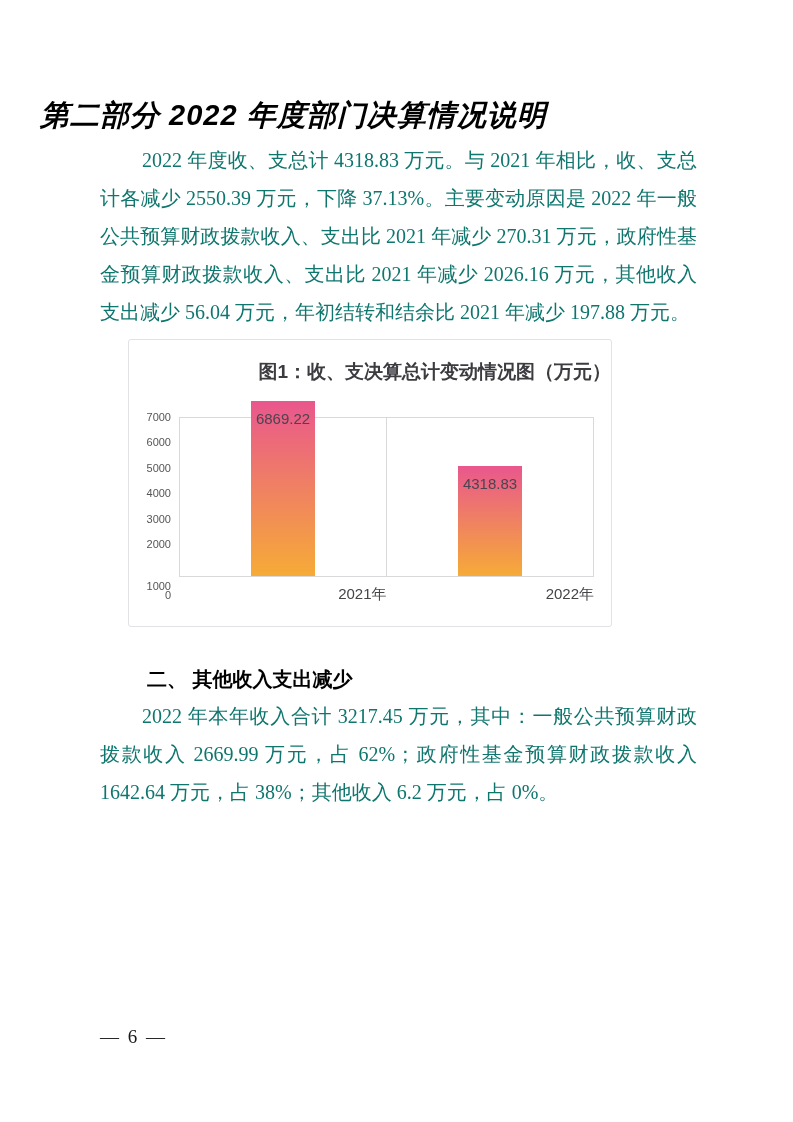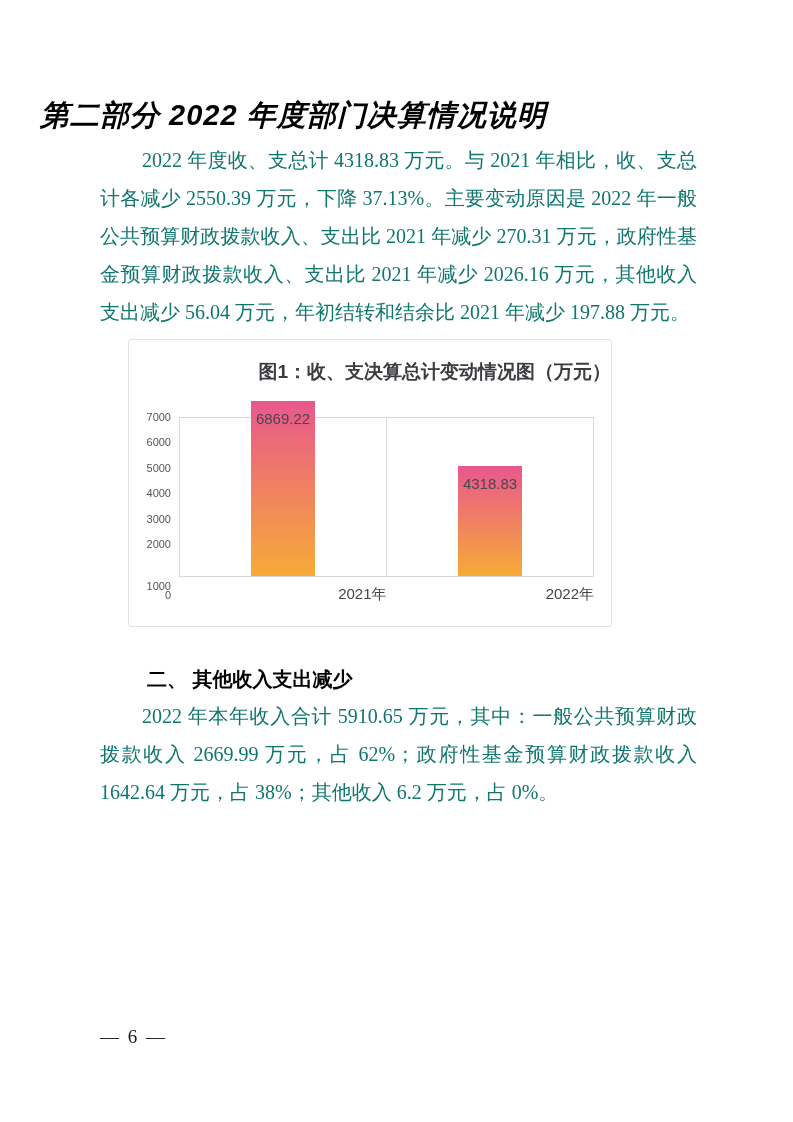--- a/index.html
+++ b/index.html
@@ -138,19 +138,19 @@
             </div>
           <div class="x-axis">
               <span class="xlabel">2021年</span>
               <span class="xlabel">2022年</span>
             </div>
         </div>
       </div>
     </div>
 
     <h2 class="sec-heading second">二、 其他收入支出减少</h2>
-    <p class="body-para">2022 年本年收入合计 5910.65 万元，其中：一般公共预算财政拨款收入 2669.99 万元，占 62%；政府性基金预算财政拨款收入 1642.64 万元，占 38%；其他收入 6.2 万元，占 0%。</p>
+    <p class="body-para">2022 年本年收入合计 3217.45 万元，其中：一般公共预算财政拨款收入 2669.99 万元，占 62%；政府性基金预算财政拨款收入 1642.64 万元，占 38%；其他收入 6.2 万元，占 0%。</p>
   </div>
 
   <div class="footer">
     <span>— 6 —</span>
   </div>
 </div>
 
 </body></html>

